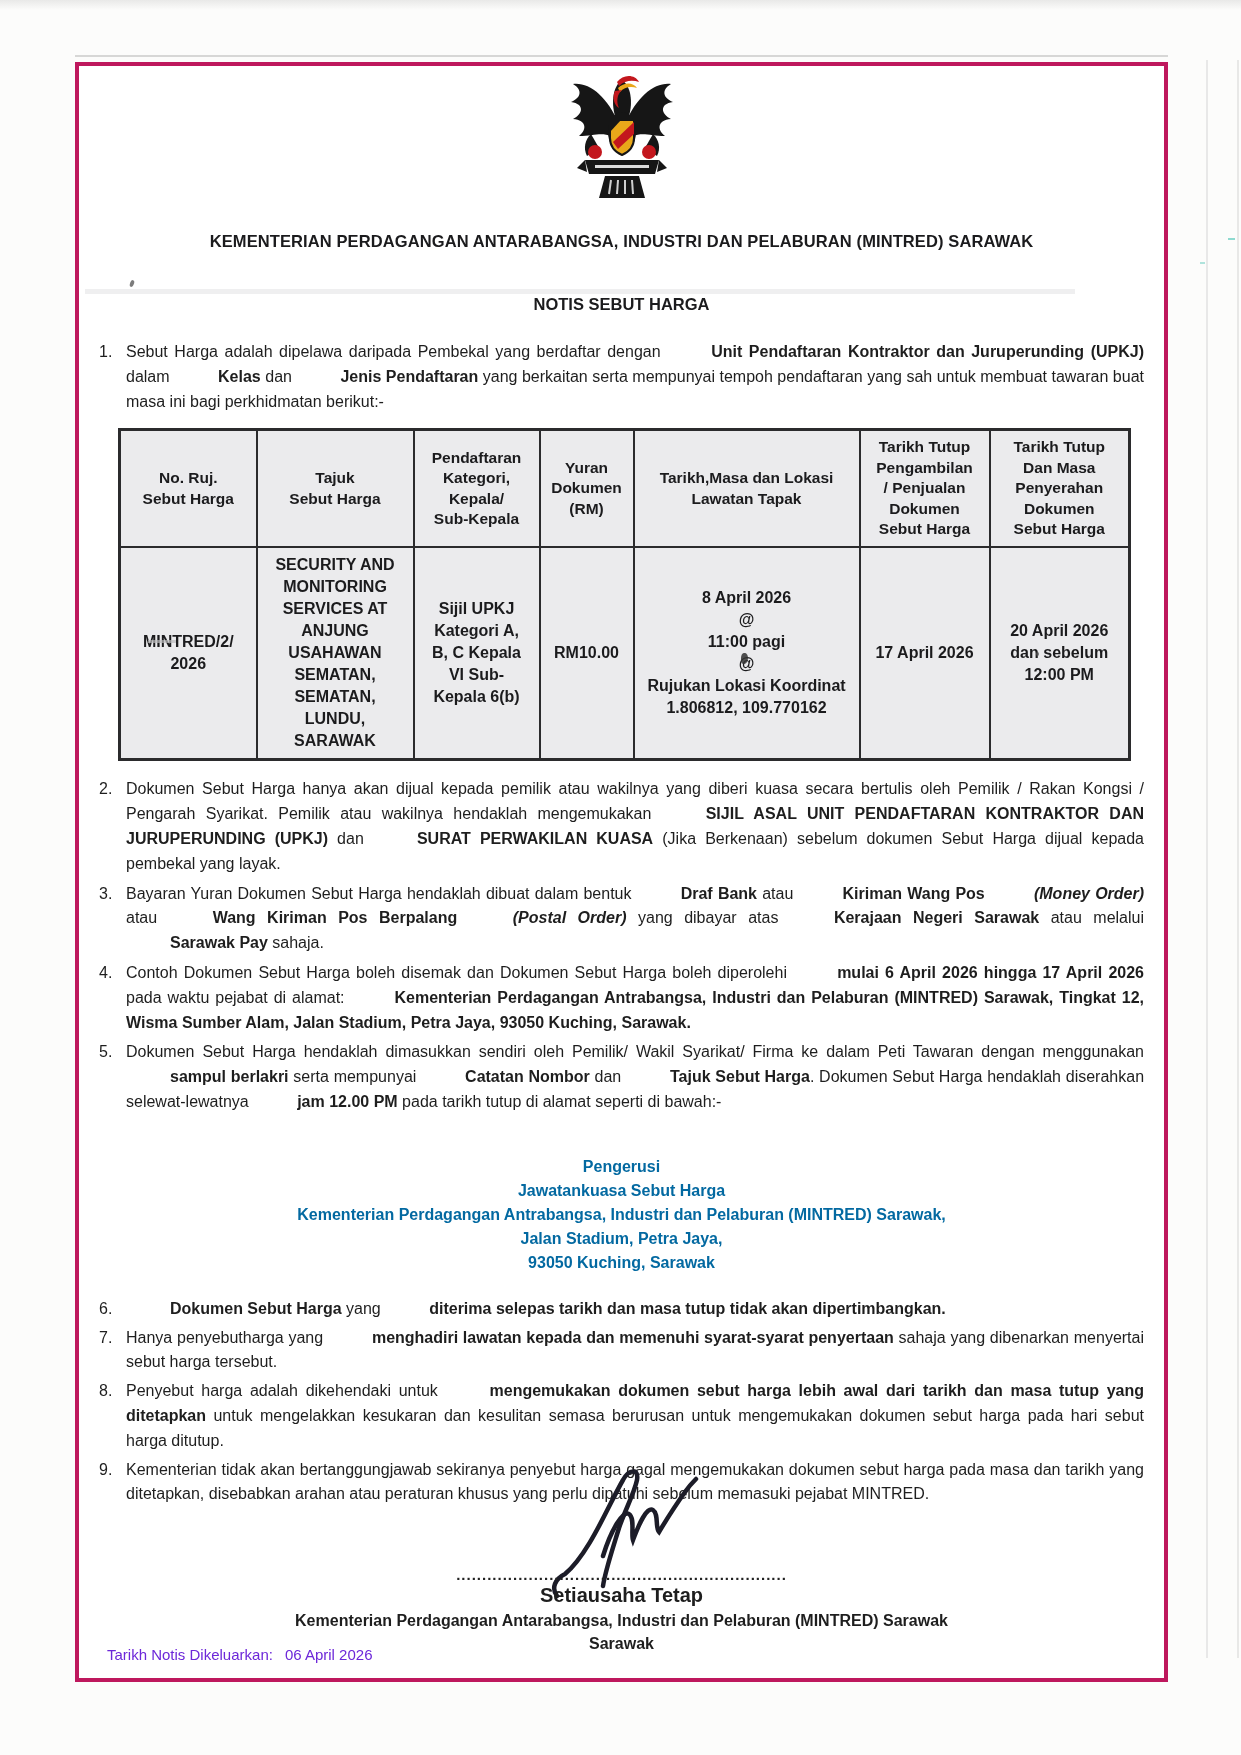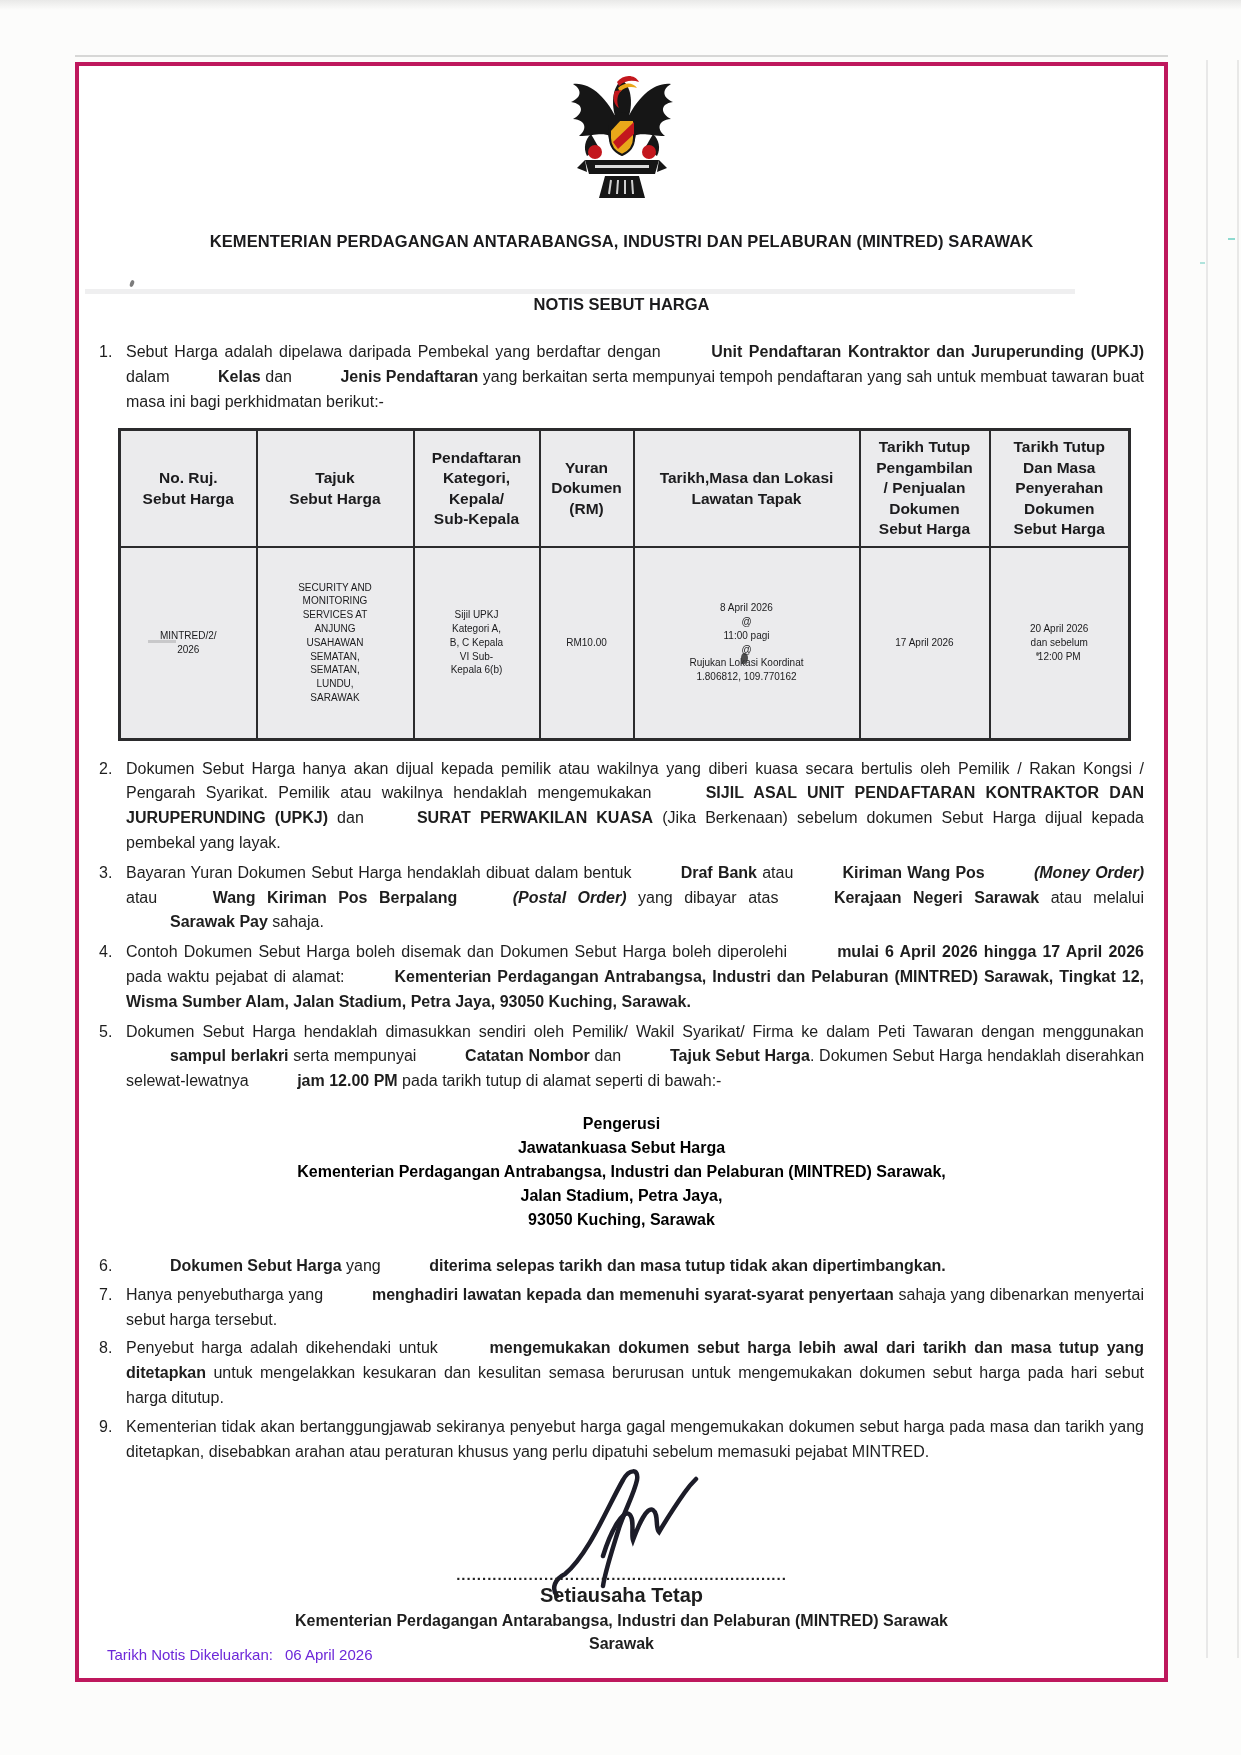--- a/index.html
+++ b/index.html
@@ -46,28 +46,28 @@
     border:3px solid #2b2b2d;
   }
   table.tender th, table.tender td {
     border:2px solid #2b2b2d;
     text-align:center; vertical-align:middle;
     white-space:pre-line;
     padding:6px 4px;
     color:#1b1b1d;
   }
   table.tender th { font-size:15.5px; font-weight:700; line-height:1.32; height:92px; }
-  table.tender td { font-size:10px; line-height:1.38; height:178px; }
+  table.tender td { font-size:16px; line-height:1.38; height:178px;font-weight:bold; }
   .c1{width:137px}.c2{width:157px}.c3{width:126px}.c4{width:94px}.c5{width:226px}.c6{width:130px}.c7{width:140px}
 
   .after-table { margin-top:16px; }
 
   .address {
-    margin-top:18px; text-align:center; font-weight:700;
-    font-size:16px; line-height:24px; color:#000000;
+    margin-top:40px; text-align:center; font-weight:700;
+    font-size:16px; line-height:24px; color:#0369a1;
   }
 
   .list2 { margin-top:22px; }
   .list2 .li { margin-bottom:4px; }
 
   .sig-area {
     position:absolute; left:0; right:0; top:1498px;
     text-align:center; line-height:1.4;
   }
   .sig-dots {

